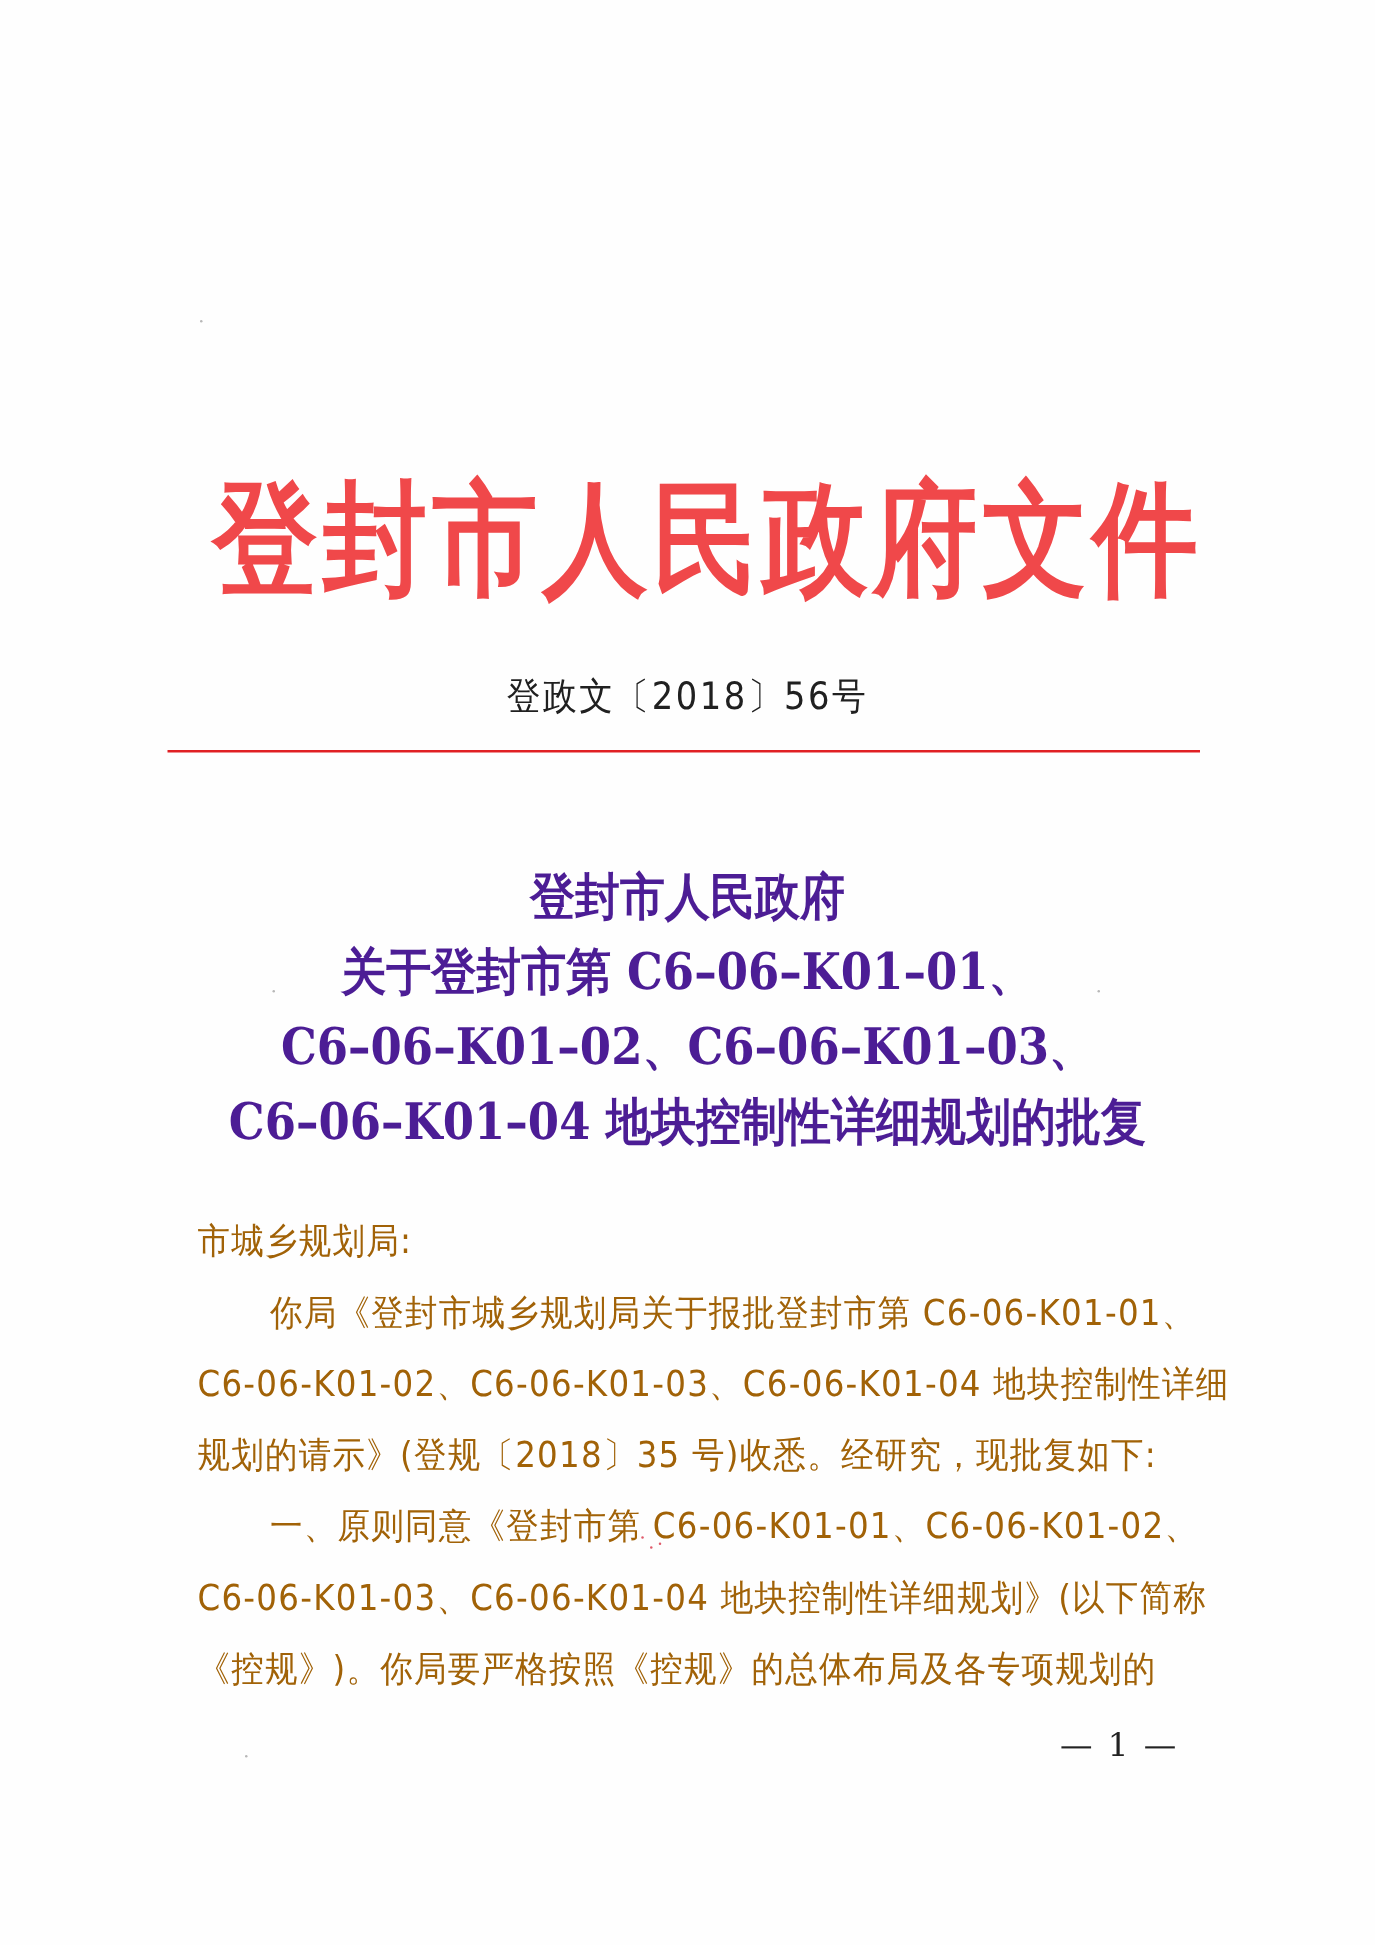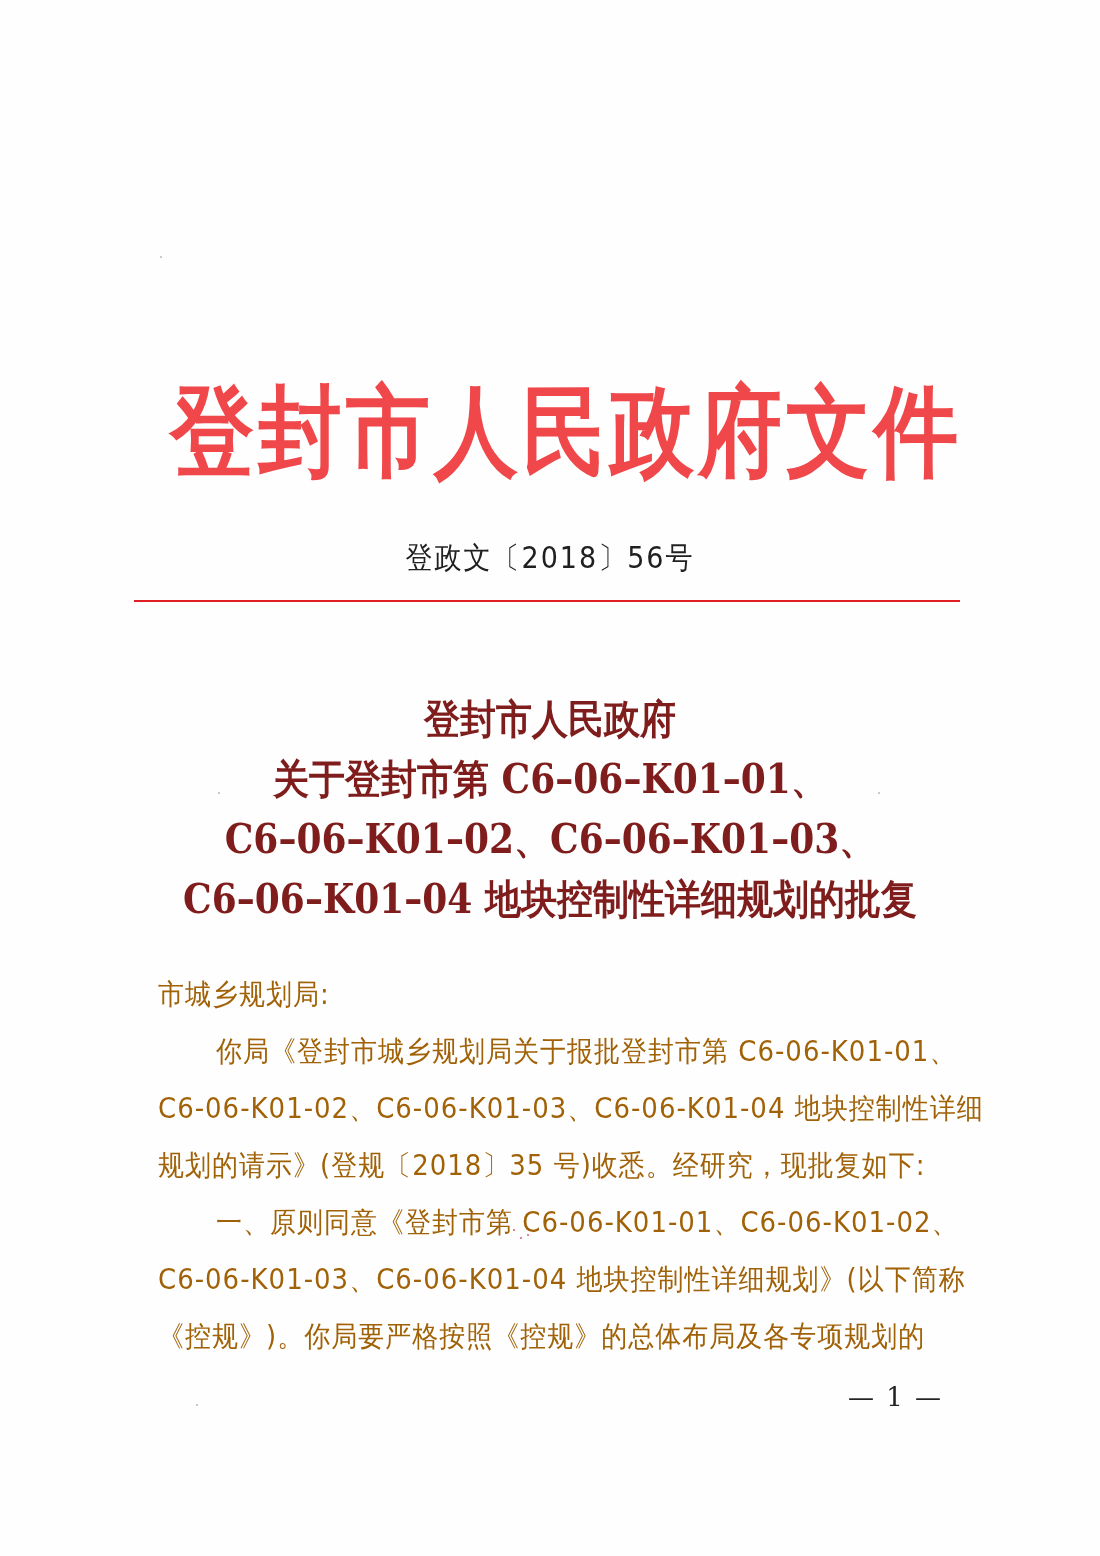--- a/index.html
+++ b/index.html
@@ -60,21 +60,21 @@
     }
     .title {
       position: absolute;
       left: 0;
       width: 1100px;
       top: 688px;
       text-align: center;
       font-family: "DejaVu Serif", serif;
       font-weight: bold;
       font-size: 36px;
-      color: #7f1d1d;
+      color: #4c1d95;
       line-height: 60px;
     }
     .title .line {
       display: block;
       white-space: nowrap;
       transform: scaleY(1.12);
     }
     .body-text {
       position: absolute;
       left: 158px;

